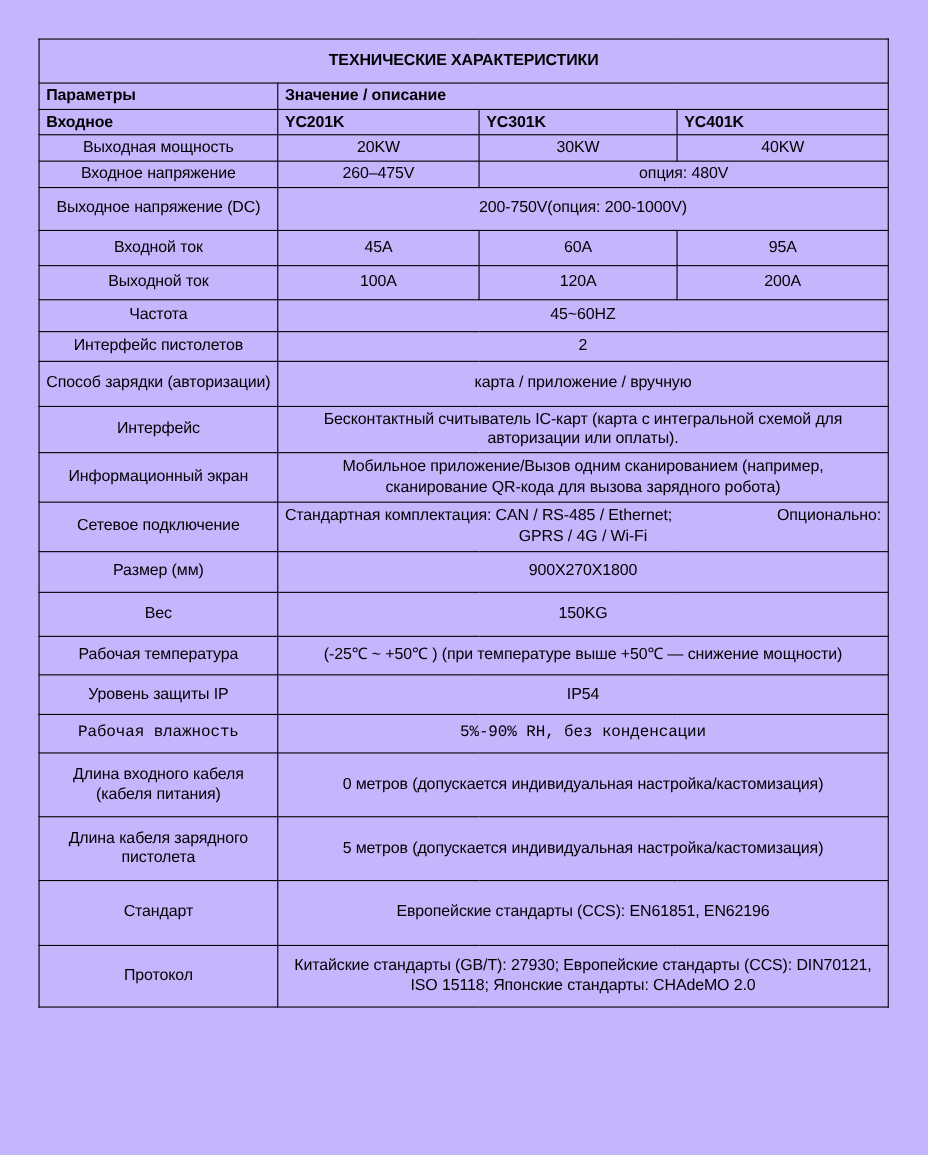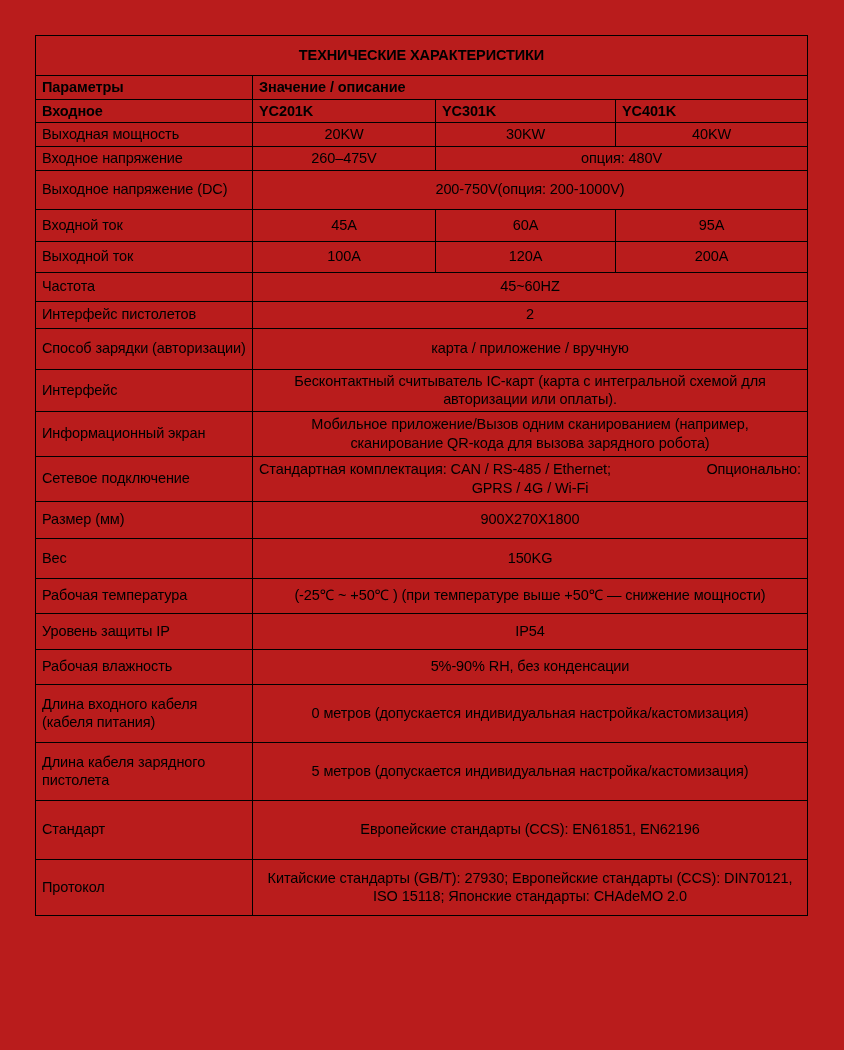--- a/index.html
+++ b/index.html
@@ -11,21 +11,21 @@
     width: 844px;
     height: 1050px;
     font-family: "Liberation Sans", sans-serif;
     color: #000000;
     -webkit-font-smoothing: antialiased;
   }
   .sheet {
     position: relative;
     width: 844px;
     height: 1050px;
-    background: #b91c1c;
+    background: #c4b5fd;
     overflow: hidden;
   }
   table.spec {
     position: absolute;
     left: 35px;
     top: 35px;
     width: 772px;
     border-collapse: collapse;
     table-layout: fixed;
   }
@@ -44,21 +44,21 @@
     text-align: center;
     height: 35px;
   }
   .head-row td {
     font-weight: bold;
     text-align: left;
   }
   .head-row.r2 { height: 22px; }
   .head-row.r3 { height: 21px; }
   td.param-cell {
-    text-align: left;
+    text-align: center;
     padding-left: 4px;
   }
   td.value-cell {
     text-align: center;
   }
   td.value-cell.pre {
     white-space: pre-line;
   }
   td.net-cell {
     padding-left: 10px;
@@ -169,21 +169,21 @@
           <td class="value-cell" colspan="3">150KG</td>
         </tr>
         <tr style="height: 35px;">
           <td class="param-cell">Рабочая температура</td>
           <td class="value-cell" colspan="3">(-25℃ ~ +50℃ ) (при температуре выше +50℃ — снижение мощности)</td>
         </tr>
         <tr style="height: 36px;">
           <td class="param-cell">Уровень защиты IP</td>
           <td class="value-cell" colspan="3">IP54</td>
         </tr>
-        <tr style="height: 35px;">
+        <tr style="height: 35px; font-family: Liberation Mono, monospace;">
           <td class="param-cell">Рабочая влажность</td>
           <td class="value-cell" colspan="3">5%-90% RH, без конденсации</td>
         </tr>
         <tr style="height: 58px;">
           <td class="param-cell">Длина входного кабеля (кабеля питания)</td>
           <td class="value-cell" colspan="3">0 метров (допускается индивидуальная настройка/кастомизация)</td>
         </tr>
         <tr style="height: 58px;">
           <td class="param-cell">Длина кабеля зарядного пистолета</td>
           <td class="value-cell" colspan="3">5 метров (допускается индивидуальная настройка/кастомизация)</td>

